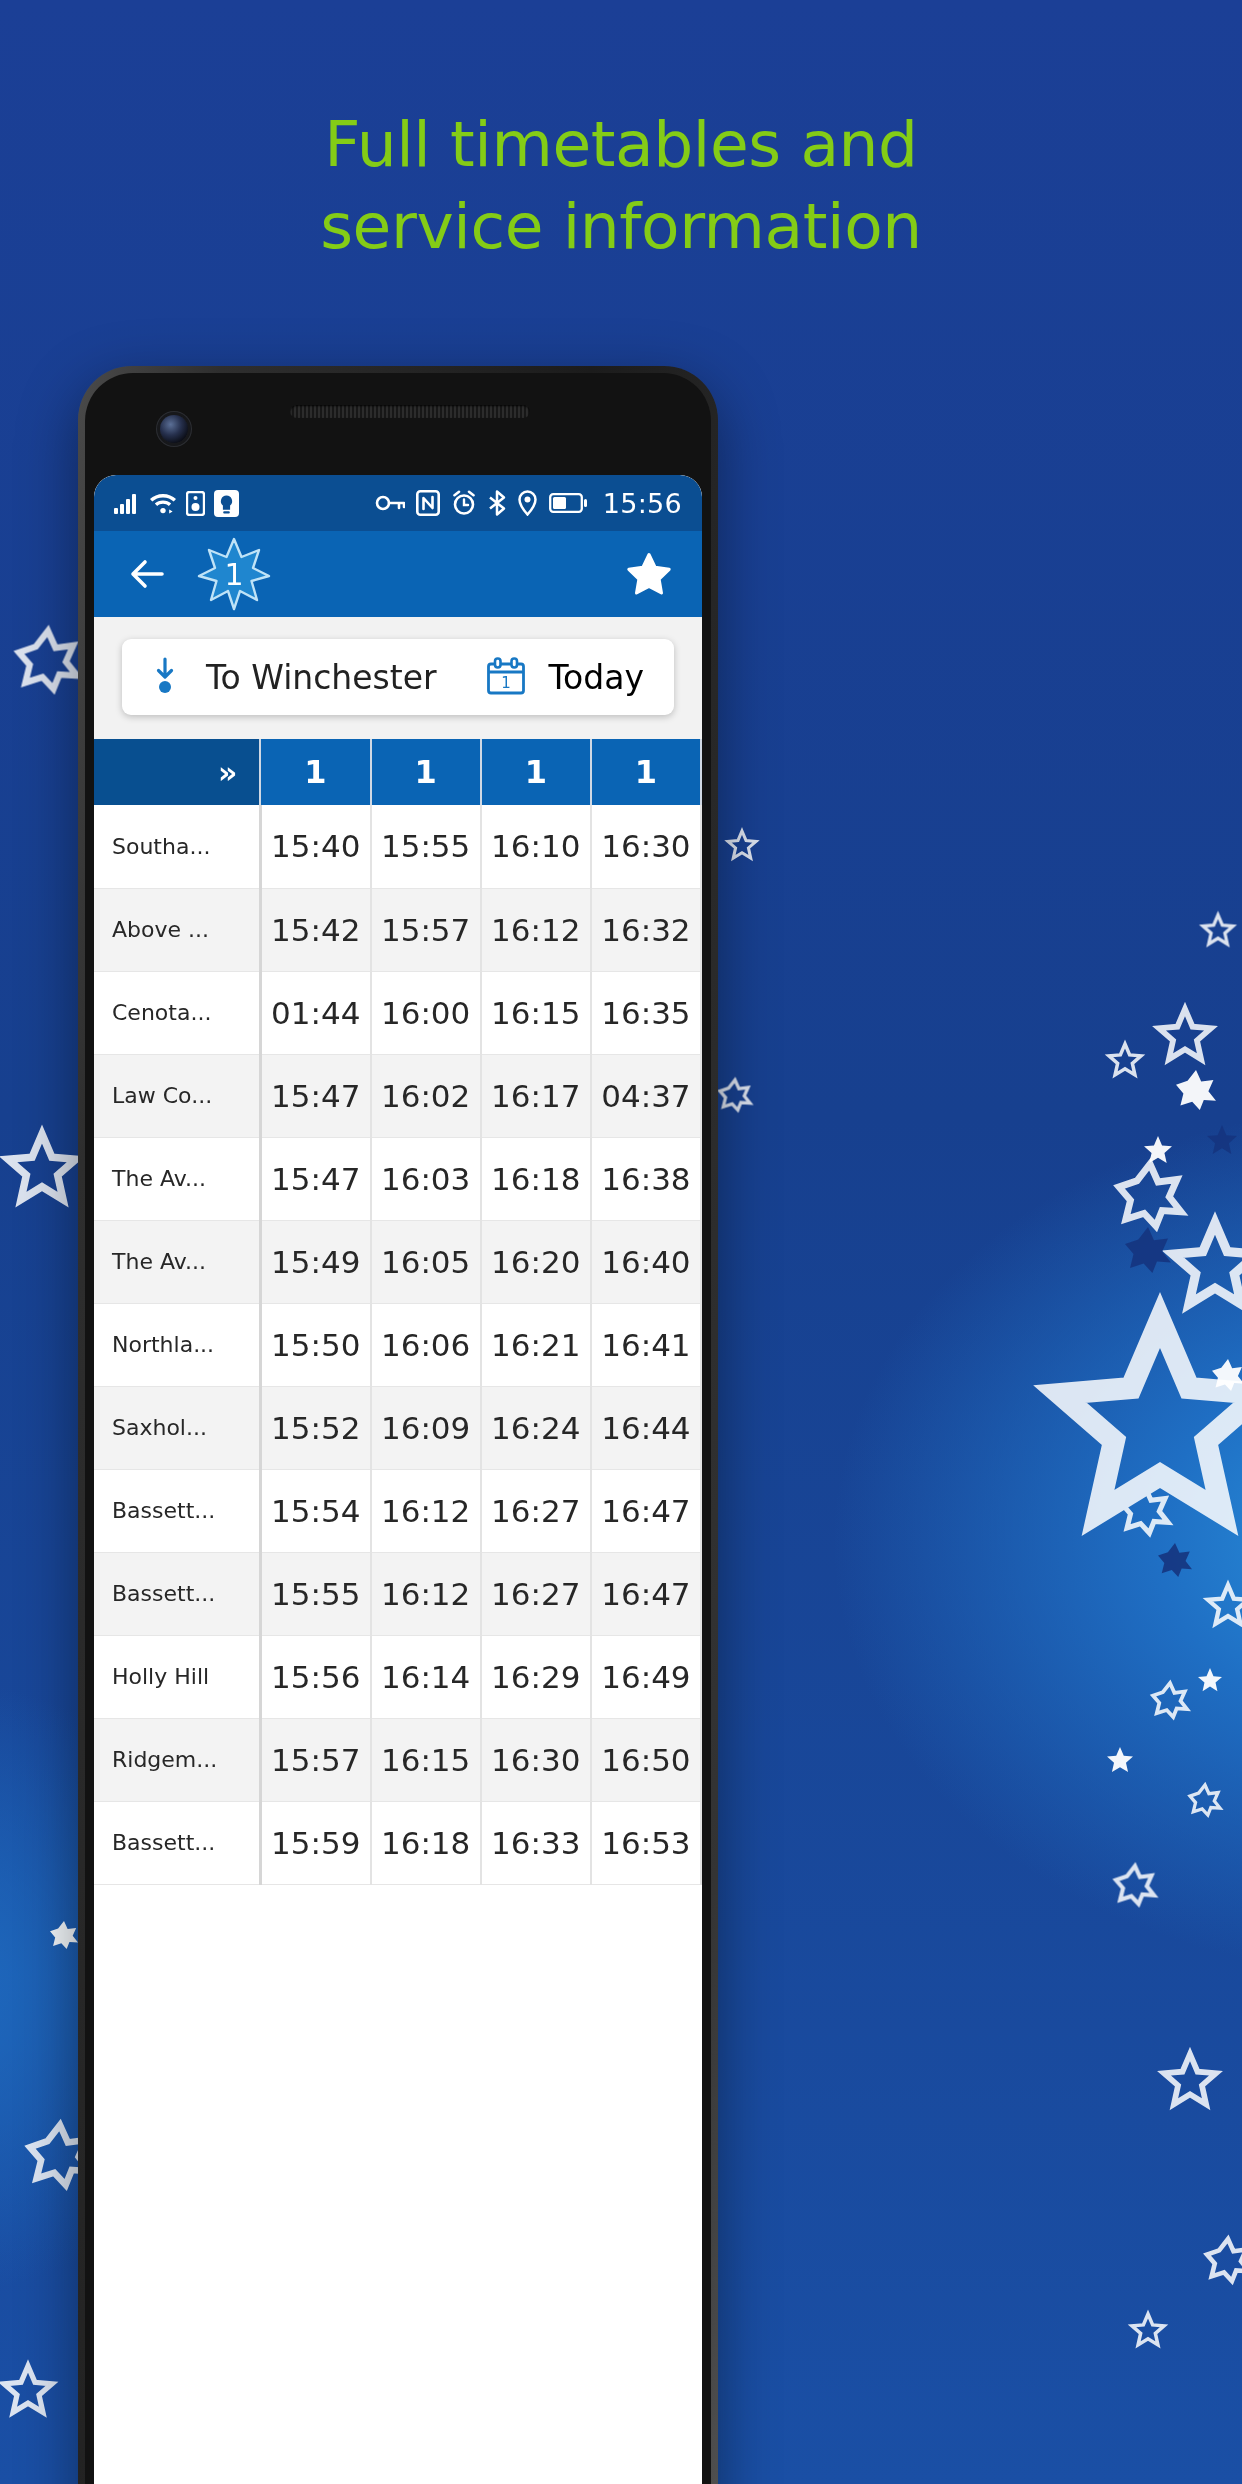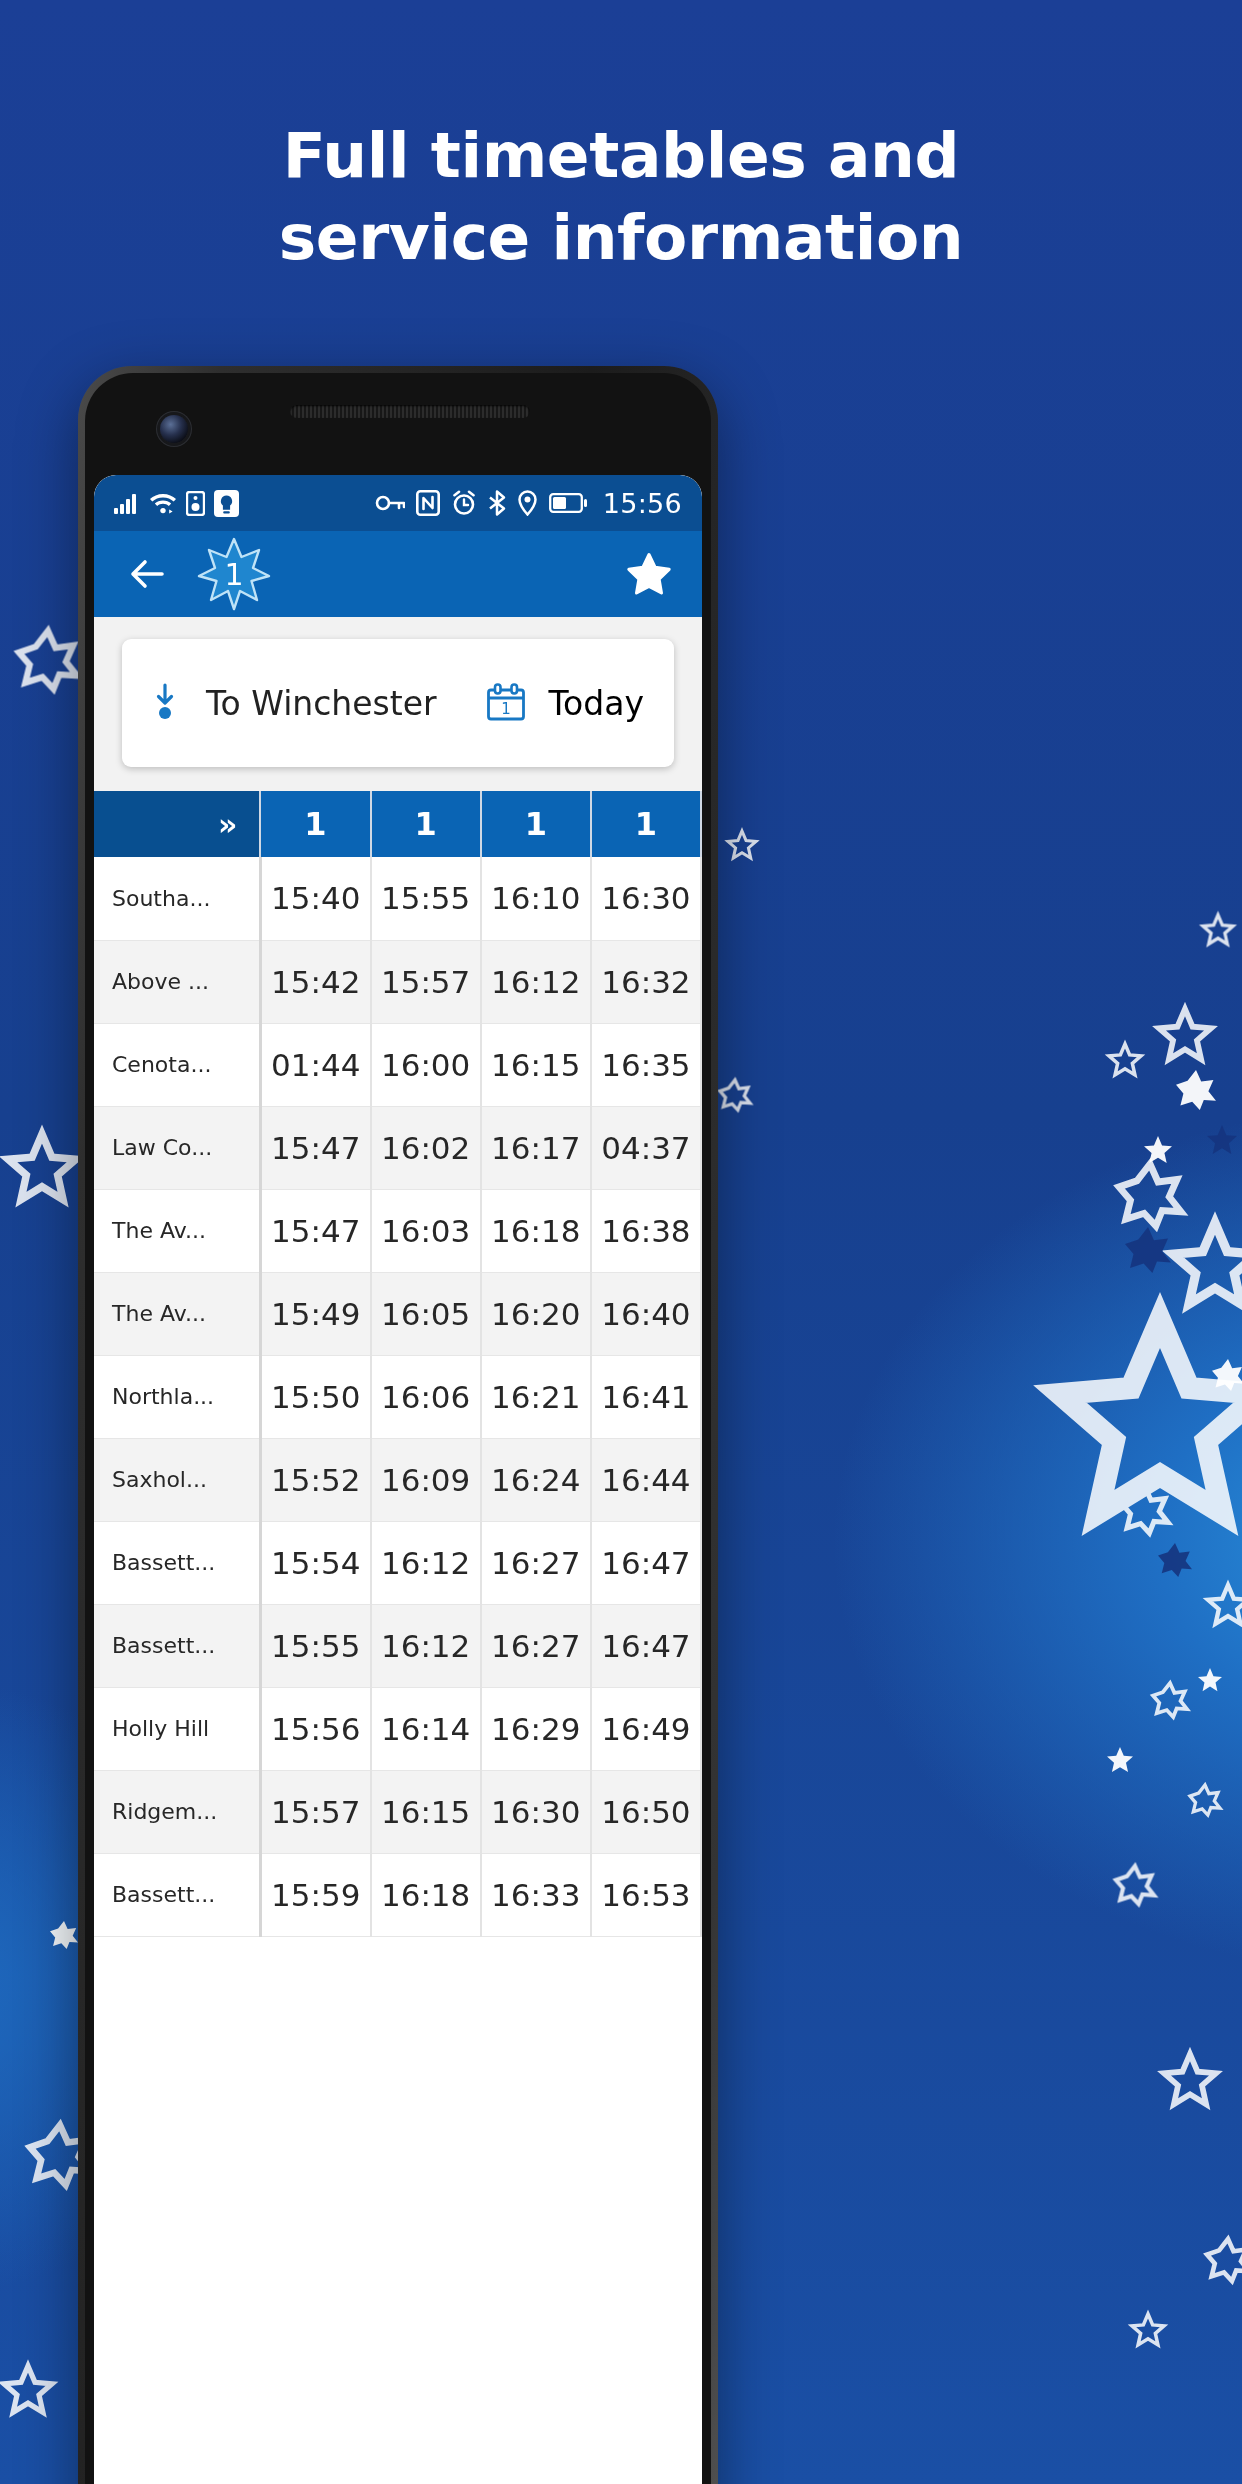--- a/index.html
+++ b/index.html
@@ -16,25 +16,24 @@
     background:
       radial-gradient(ellipse 900px 700px at 112% 62%, #2a93dd 0%, #1f6fc4 26%, rgba(26,63,150,0) 62%),
       radial-gradient(ellipse 620px 520px at -8% 80%, #1f6fc4 0%, rgba(26,63,150,0) 60%),
       linear-gradient(180deg,#1b3f96 0%,#17408f 45%,#1a4fa5 100%);
   }
   .bg-stars { position:absolute; inset:0; }
 
   
   .headline {
     position:absolute; left:0; right:0; top:104px;
-    text-align:center; color:#ffffff;
-    font-size:63px; font-weight:700; line-height:1.30;
+    text-align:center; color:#84cc16;
+    font-size:63px; font-weight:400; line-height:1.30;
     letter-spacing:-0.4px;
     font-family:"DejaVu Sans", sans-serif;
-    margin-top:11px;
   }
   .headline div { white-space:nowrap; }
 
   
   .phone {
     position:absolute; left:78px; top:366px;
     width:640px; height:2200px;
     border-radius:54px 54px 0 0;
     background:linear-gradient(100deg,#4a4a4a 0%,#2e2e2e 14%,#1c1c1c 50%,#343434 88%,#535353 100%);
     padding:7px 7px 0 7px;
@@ -95,21 +94,21 @@
     color:#ffffff; font-size:30px; font-weight:500;
     font-family:"DejaVu Sans", sans-serif;
   }
   .fav-star { margin-left:auto; width:46px; height:46px; }
 
   
   .filter-wrap { background:#f2f2f2; padding:22px 28px 24px 28px; }
   .filter-card {
     background:#ffffff; border-radius:9px;
     box-shadow:0 2px 7px rgba(0,0,0,.22);
-    height:128px; display:flex; align-items:center;
+    height:76px; display:flex; align-items:center;
     padding:0 30px;
   }
   .dest { display:flex; align-items:center; gap:28px; }
   .dest-label { font-size:33px; color:#222; font-family:"DejaVu Sans", sans-serif; }
   .date { display:flex; align-items:center; gap:22px; margin-left:auto; }
   .date-label { font-size:33px; color:#000000; font-family:"DejaVu Sans", sans-serif; }
 
   
   .table { width:100%; border-collapse:collapse; table-layout:fixed; }
   .table th {

